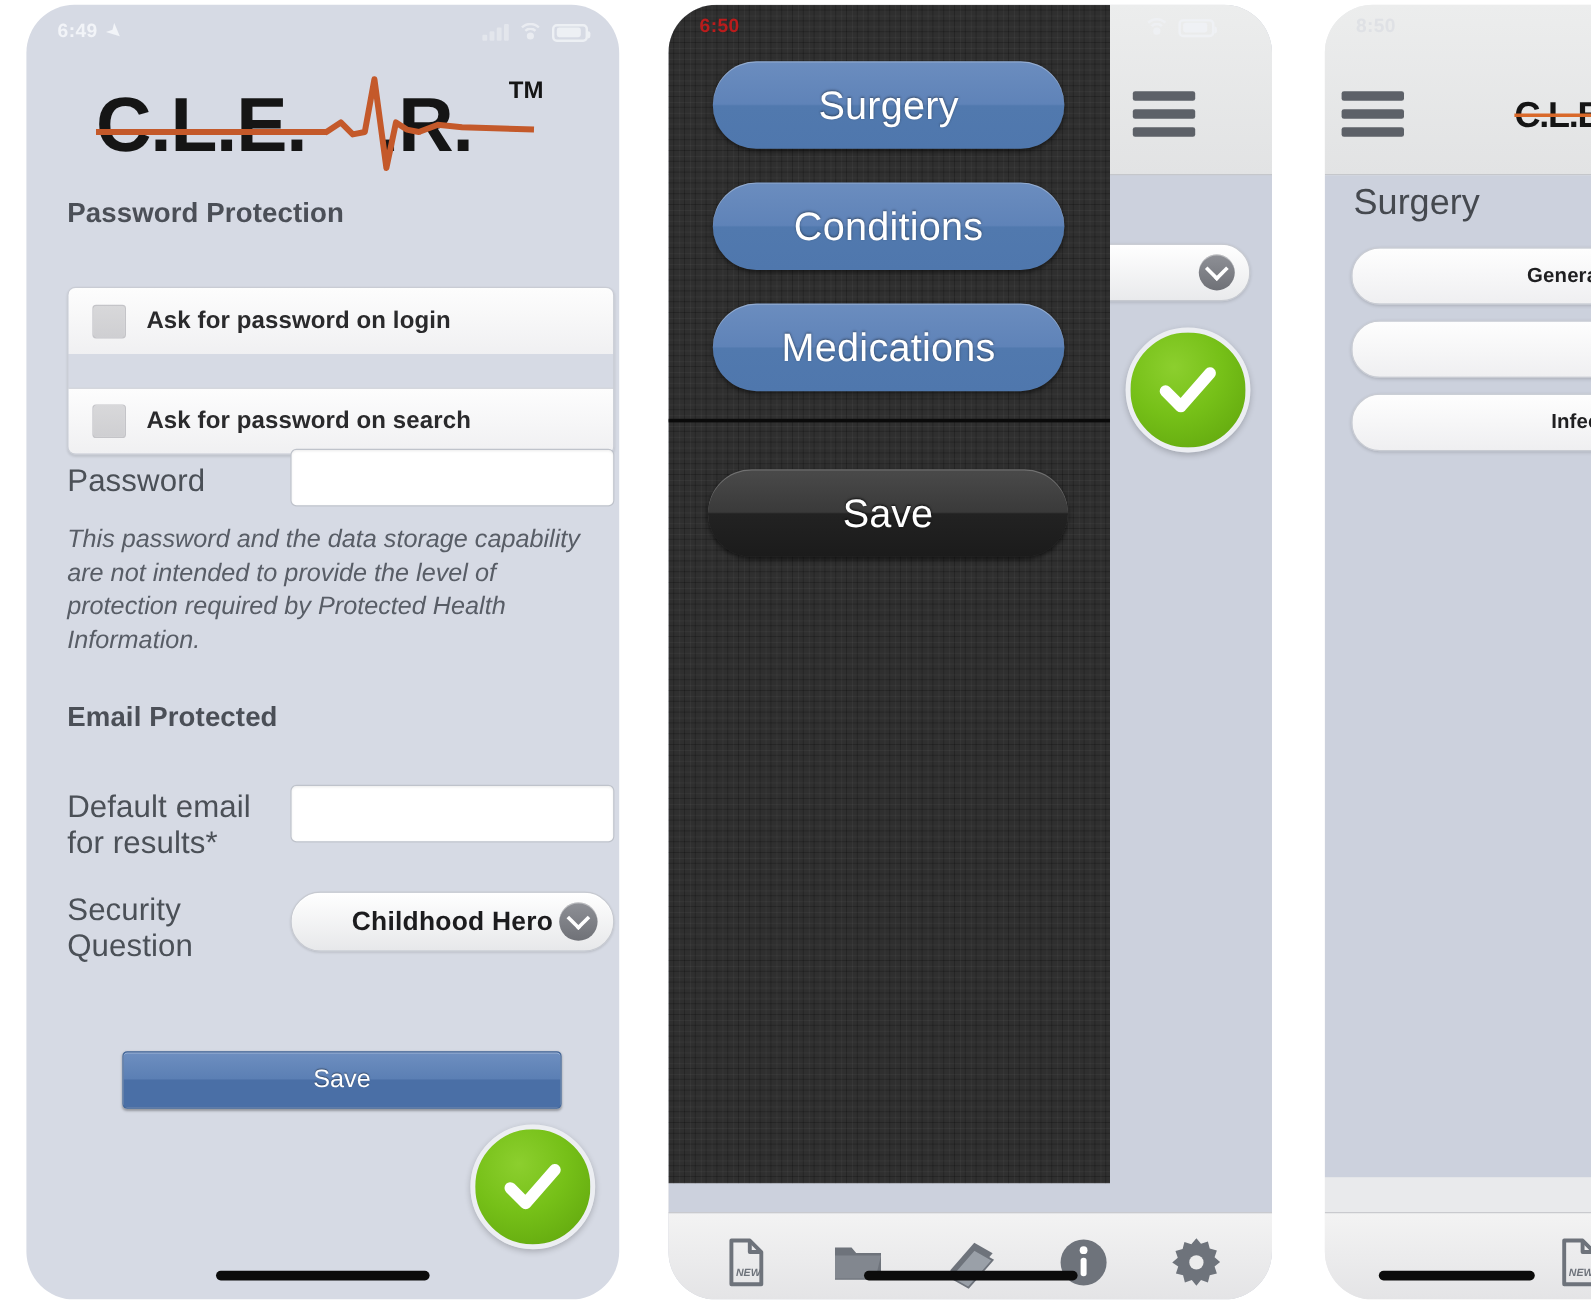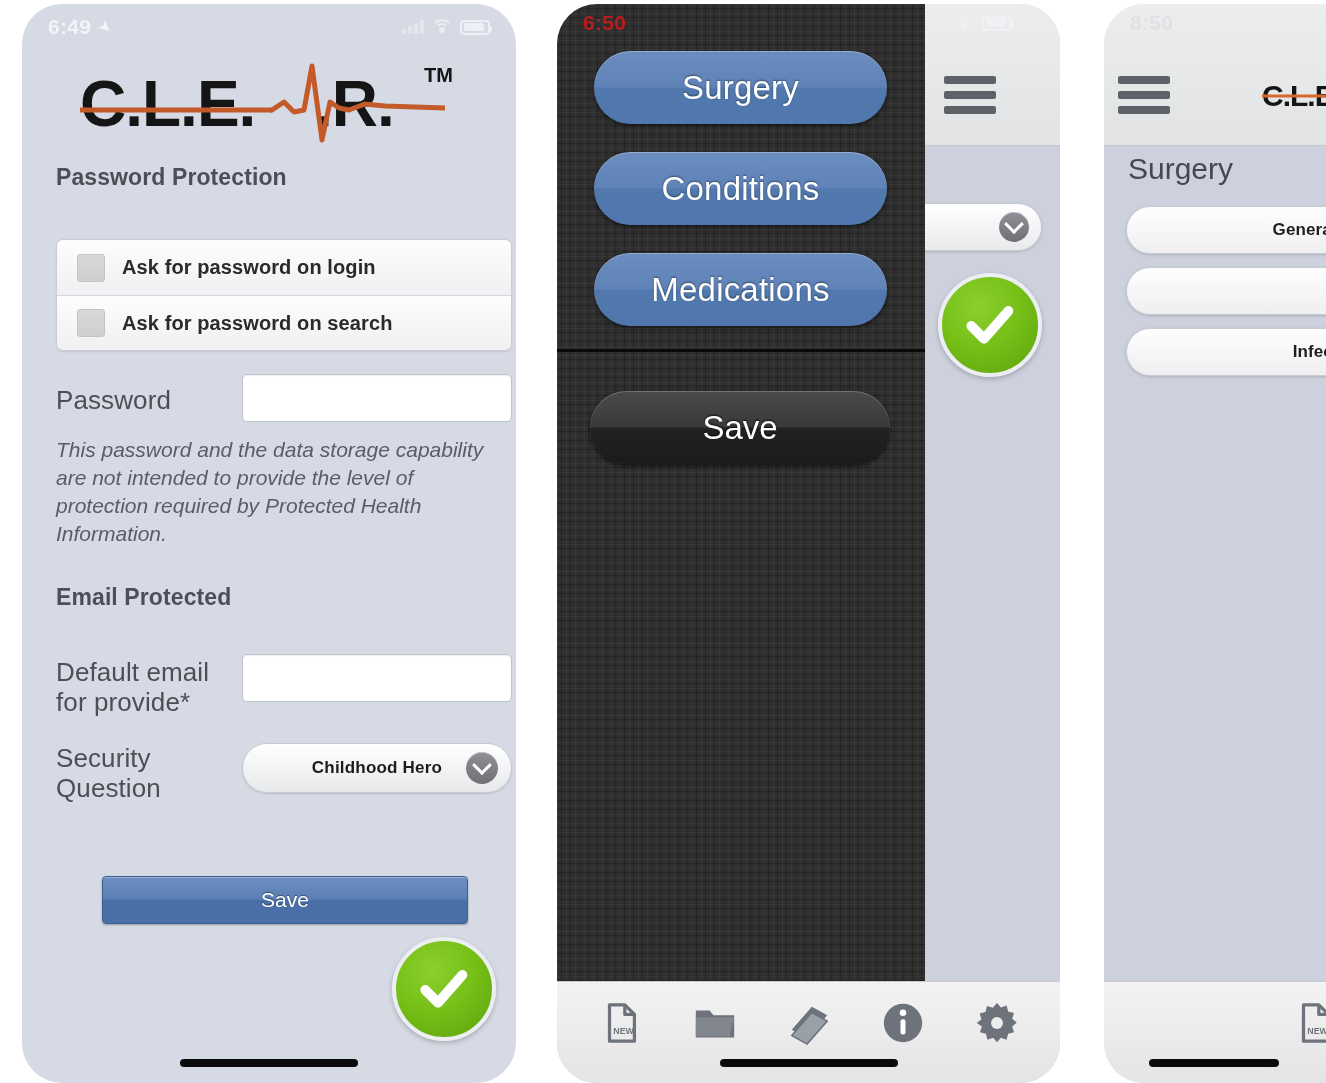--- a/index.html
+++ b/index.html
@@ -29,21 +29,21 @@
 
   
   .statusbar {
     position: absolute; top: 0; left: 0; right: 0;
     height: 46px;
     display: flex; align-items: center;
     padding: 0 26px;
     z-index: 6;
   }
   .sb-time {
-    font-size: 21px; font-weight: bold; letter-spacing: .3px;
+    font-size: 16px; font-weight: bold; letter-spacing: .3px;
     color: #f2f4f8;
     text-align: right;
   }
   .sb-time.dark { color: #b91c1c; }
   .sb-loc {
     margin-left: 7px; font-size: 16px; color: #f2f4f8;
     transform: rotate(42deg) translateY(-1px); display:inline-block;
   }
   .sb-right { margin-left: auto; display: flex; align-items: center; gap: 7px; }
   .sig { display:flex; align-items:flex-end; gap:2px; height:14px; opacity:.55;}
@@ -90,21 +90,21 @@
     position: absolute; left: 34px; top: 235px;
     width: 456px; border-radius: 7px; overflow: hidden;
     border: 1px solid #c9ccd4;
     box-shadow: 0 1px 2px rgba(0,0,0,.10);
   }
   .check-row {
     display: flex; align-items: center;
     height: 55px; padding: 0 0 0 20px;
     background: linear-gradient(#fdfdfd,#f0f0f2);
   }
-  .check-row + .check-row { border-top: 1px solid #d3d5da; }
+  .check-row + .check-row { border-top: 1px solid #d3d5da; margin-top: 28px; }
   .cbox {
     width: 28px; height: 28px; border-radius: 3px;
     background: linear-gradient(#d8d8da,#cfcfd2);
     border: 1px solid #c4c4c8; flex: none;
   }
   .check-label {
     margin-left: 17px; font-size: 20px; font-weight: bold; color: #2a2a2c;
     letter-spacing: .1px;
   }
 
@@ -126,21 +126,21 @@
 
   .selectpill {
     flex: 1; height: 50px; border-radius: 25px;
     background: linear-gradient(#ffffff,#e7e8ea);
     border: 1px solid #c6c9d0;
     box-shadow: 0 1px 2px rgba(0,0,0,.13), inset 0 1px 0 #fff;
     display: flex; align-items: center; justify-content: center;
     position: relative;
   }
   .selectpill .sv {
-    font-size: 17px; font-weight: bold; color: #1c1c1e; letter-spacing: .2px;
+    font-size: 22px; font-weight: bold; color: #1c1c1e; letter-spacing: .2px;
   }
   .chev {
     position: absolute; right: 13px; top: 50%; transform: translateY(-50%);
     width: 32px; height: 32px; border-radius: 50%;
     background: linear-gradient(#8e9096,#6f7177);
     display: flex; align-items: center; justify-content: center;
     box-shadow: inset 0 1px 0 rgba(255,255,255,.4);
   }
   .chev::after {
     content: ""; width: 11px; height: 11px;
@@ -238,26 +238,27 @@
     background: linear-gradient(#4a4a4a 0%,#3a3a3a 49%,#222222 51%,#1b1b1b 100%);
     box-shadow: 0 2px 4px rgba(0,0,0,.6), inset 0 1px 0 rgba(255,255,255,.22);
     display: flex; align-items: center; justify-content: center;
   }
   .dark-btn span {
     font-size: 33px; color: #ffffff; text-shadow: 0 -1px 2px rgba(0,0,0,.8);
   }
 
   
   .toolbar {
-    position: absolute; bottom: 0; left: 0; right: 0; height: 102px;
+    position: absolute; bottom: 0; left: 0; right: 0; height: 73px;
     background: linear-gradient(#f3f3f3,#e4e4e6);
     border-top: 1px solid #c9cace;
     display: flex; align-items: flex-start; justify-content: center;
     gap: 48px; padding-top: 18px;
     z-index: 8;
+    font-style: italic;
   }
   .tb-icon { width: 46px; height: 46px; display:flex; align-items:center; justify-content:center;}
   .tb-icon svg { width: 100%; height: 100%; }
   .phone.p3 .toolbar { justify-content: flex-end; padding-right: 28px; }
 
   
   .p3-logo {
     position: absolute; left: 1260px; top: 72px; width: 106px; height: 46px;
     overflow: hidden; z-index: 7;
   }
@@ -340,21 +341,21 @@
     <div class="frow r-pass">
       <span class="flabel">Password</span>
       <input class="field" type="password" style="">
     </div>
 
     <p class="disclaimer">This password and the data storage capability are not intended to provide the level of protection required by Protected Health Information.</p>
 
     <h2 class="sec-title t2">Email Protected</h2>
 
     <div class="frow r-email">
-      <span class="flabel">Default email for provide*</span>
+      <span class="flabel">Default email for results*</span>
       <input class="field" type="text" style="">
     </div>
 
     <div class="frow r-q">
       <span class="flabel">Security Question</span>
       <div class="selectpill">
         <span class="sv">Childhood Hero</span>
         <span class="chev"></span>
       </div>
     </div>

